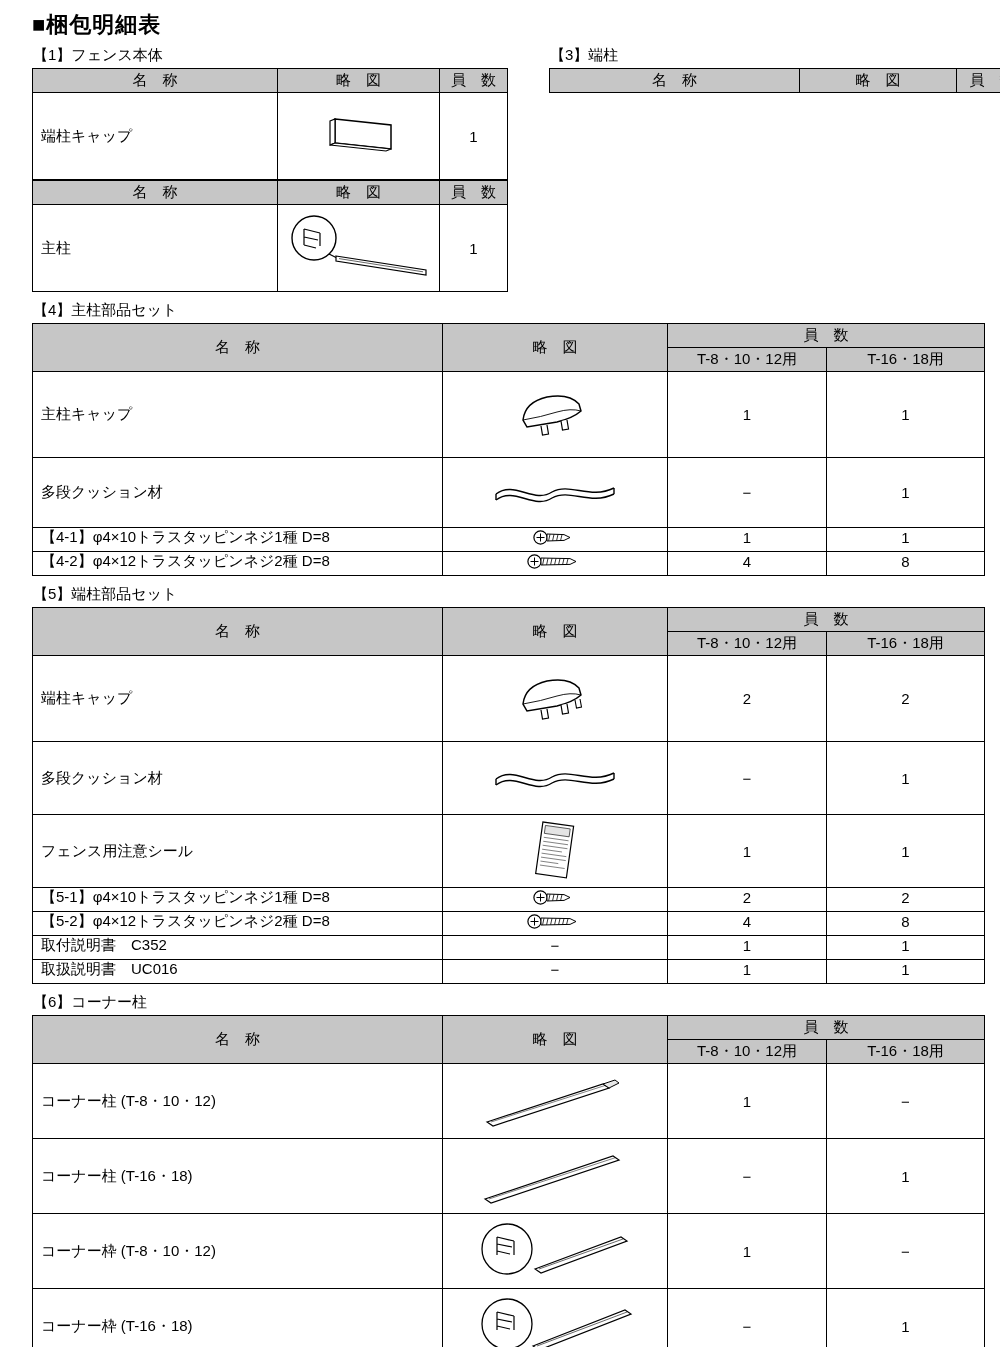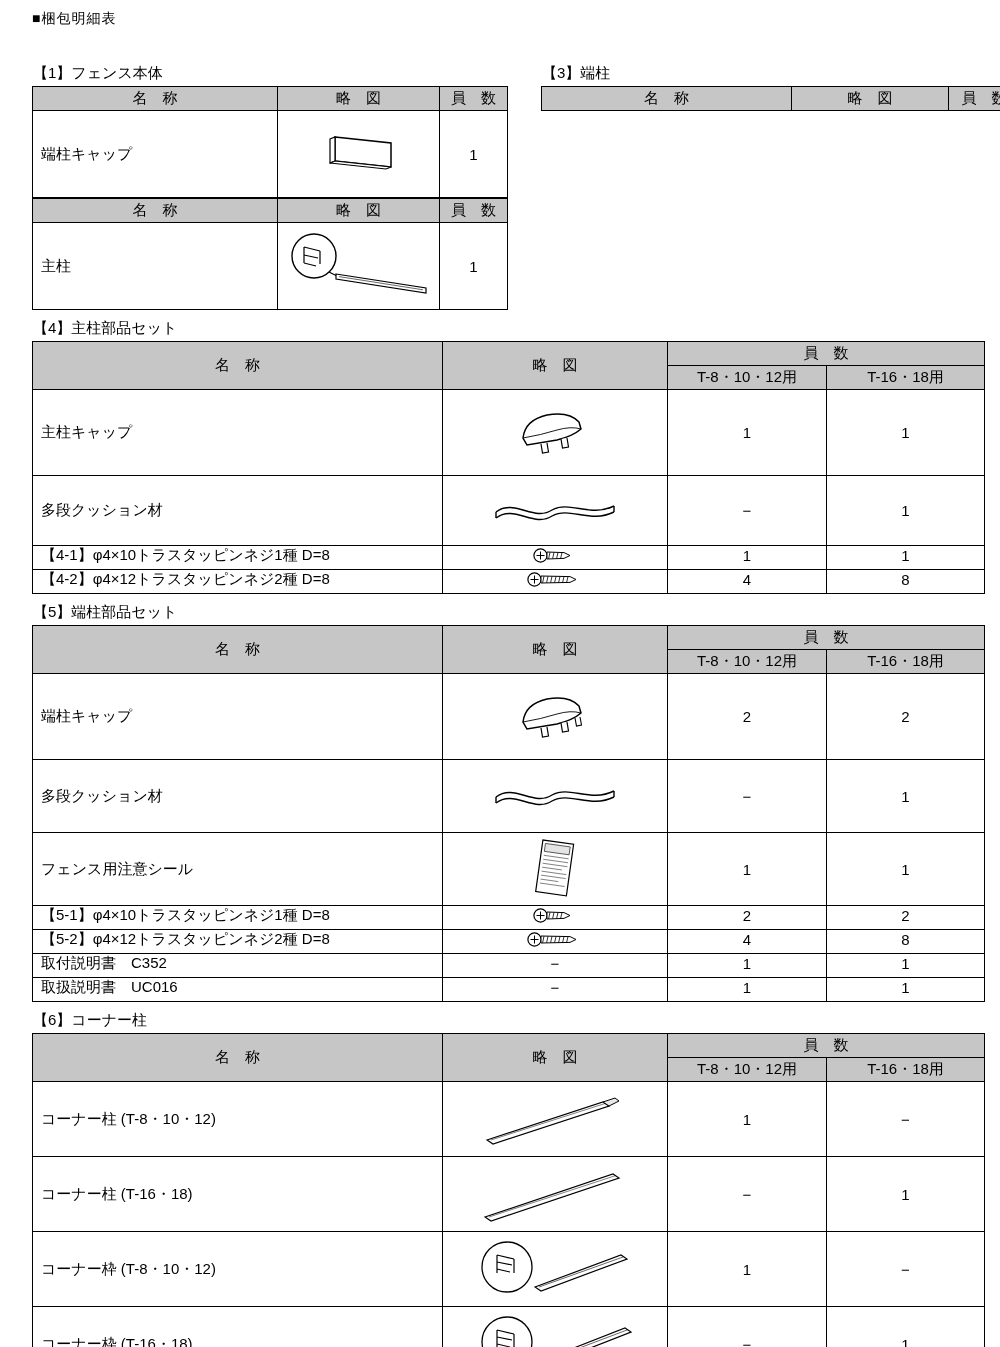--- a/index.html
+++ b/index.html
@@ -2,31 +2,31 @@
 <html><head>
 <meta charset="utf-8">
 <style>
   * { margin:0; padding:0; box-sizing:border-box; }
   html,body { background:#fff; }
   body {
     width:1000px; min-height:1347px; color:#000;
     font-family:"Liberation Sans","DejaVu Sans",sans-serif;
   }
   .page { padding:10px 12px 6px 32px; }
-  .page-title { font-size:14px; font-weight:normal; letter-spacing:1px; margin-bottom:36px; }
+  .page-title { font-size:22px; font-weight:bold; letter-spacing:1px; margin-bottom:6px; }
   .sec-label { font-size:15px; margin:0 0 3px 1px; }
   .gap-top { margin-top:9px; }
   table { border-collapse:collapse; table-layout:fixed; background:#fff; }
   th, td { border:1px solid #000; font-size:15px; font-weight:normal; overflow:hidden; }
   th { background:#c6c6c6; text-align:center; padding:2px 1px; }
   td.name-cell { text-align:left; padding-left:8px; }
   td.qty-cell { text-align:center; }
   td.diagram-cell { text-align:center; vertical-align:middle; }
   td.diagram-cell svg { display:block; margin:0 auto; }
-  .top-row { display:flex; align-items:flex-start; gap:8px; }
+  .top-row { display:flex; align-items:flex-start; gap:16px; }
   .col-left { width:475px; }
   .col-right { width:478px;padding-left:26px; }
   .small-table { width:100%; }
   .small-table tr.head-row { height:23px; }
   .small-table tr.body-row { height:87px; }
   .big-table { width:952px; }
   .big-table tr.h-top { height:19px; }
   .big-table tr.h-sub { height:21px; }
   tr.h86 { height:86px; }
   tr.h73 { height:73px; }

